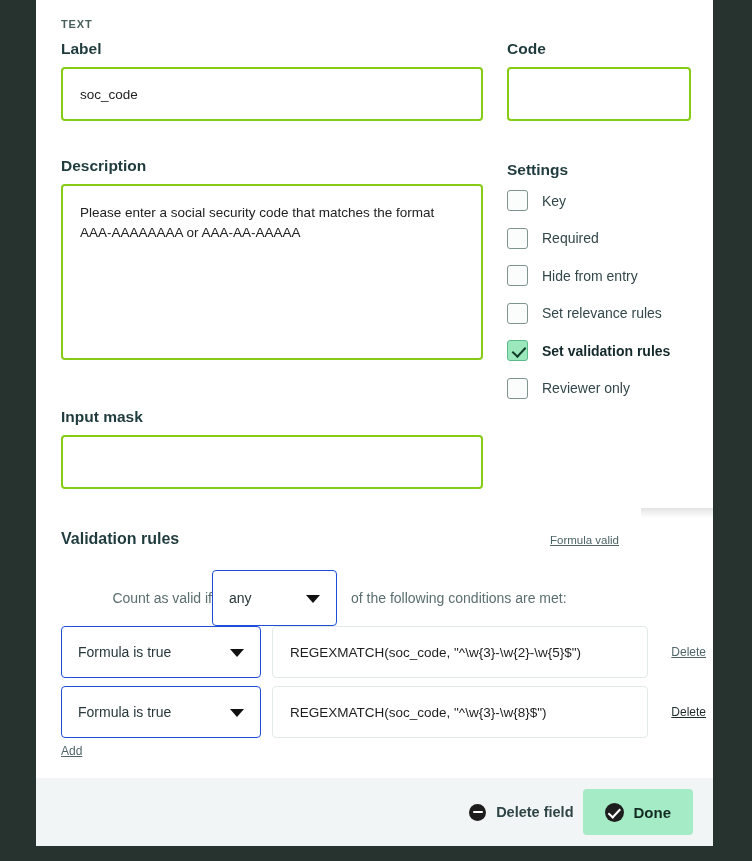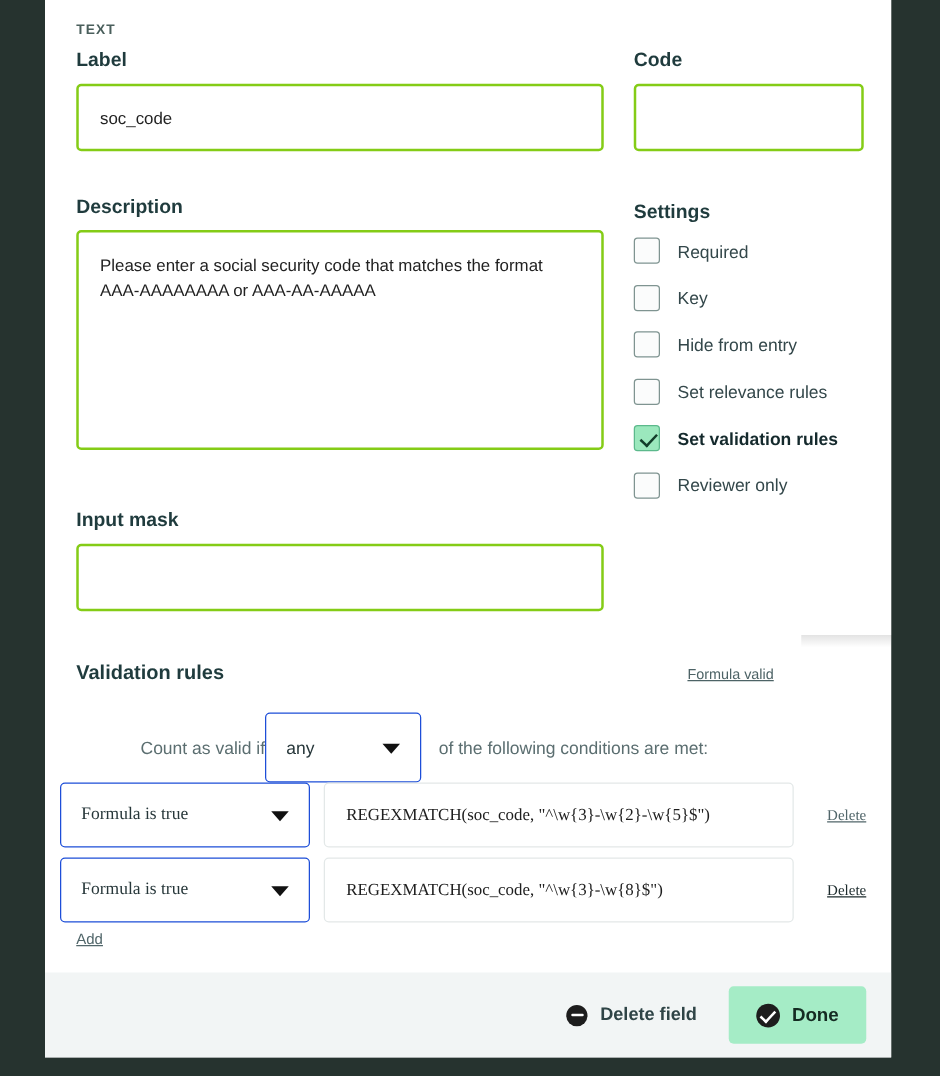--- a/index.html
+++ b/index.html
@@ -204,25 +204,24 @@
     width: 0; height: 0;
     border-left: 7px solid transparent;
     border-right: 7px solid transparent;
     border-top: 8px solid #111;
   }
   .sel-any { width: 125px; }
 
   
   .cond-row {
     position: absolute;
-    left: 12px;
+    left: 25px;
     display: flex;
     align-items: center;
     width: 645px;
-    font-family: Liberation Serif, serif;
   }
   .cond-row-1 { top: 118px; }
   .cond-row-2 { top: 178px; }
 
   .sel-cond {
     width: 200px;
     flex: 0 0 auto;
     height: 52px;
   }
   .formula-box {
@@ -273,21 +272,21 @@
     padding-right: 20px;
   }
   .btn-delete-field {
     display: flex;
     align-items: center;
     gap: 10px;
     font-size: 14.5px;
     font-weight: 700;
     color: #2f4446;
     cursor: pointer;
-    margin-right: 25px;
+    margin-right: 9px;
   }
   .icon-minus {
     width: 17px; height: 17px;
     border-radius: 50%;
     background: #1d1d1d;
     position: relative;
     flex: 0 0 auto;
   }
   .icon-minus::after {
     content: "";
@@ -363,26 +362,26 @@
         <div class="block">
           <span class="field-label">Code</span>
           <input class="txtbox code-input" type="text" value="" style="">
         </div>
 
         <div class="block gap-settings">
           <span class="field-label">Settings</span>
 
           <div class="check-row">
             <span class="cbox"></span>
-            <span class="check-label">Required</span>
+            <span class="check-label">Key</span>
           </div>
 
           <div class="check-row">
             <span class="cbox"></span>
-            <span class="check-label">Key</span>
+            <span class="check-label">Required</span>
           </div>
 
           <div class="check-row">
             <span class="cbox"></span>
             <span class="check-label">Hide from entry</span>
           </div>
 
           <div class="check-row">
             <span class="cbox"></span>
             <span class="check-label">Set relevance rules</span>

